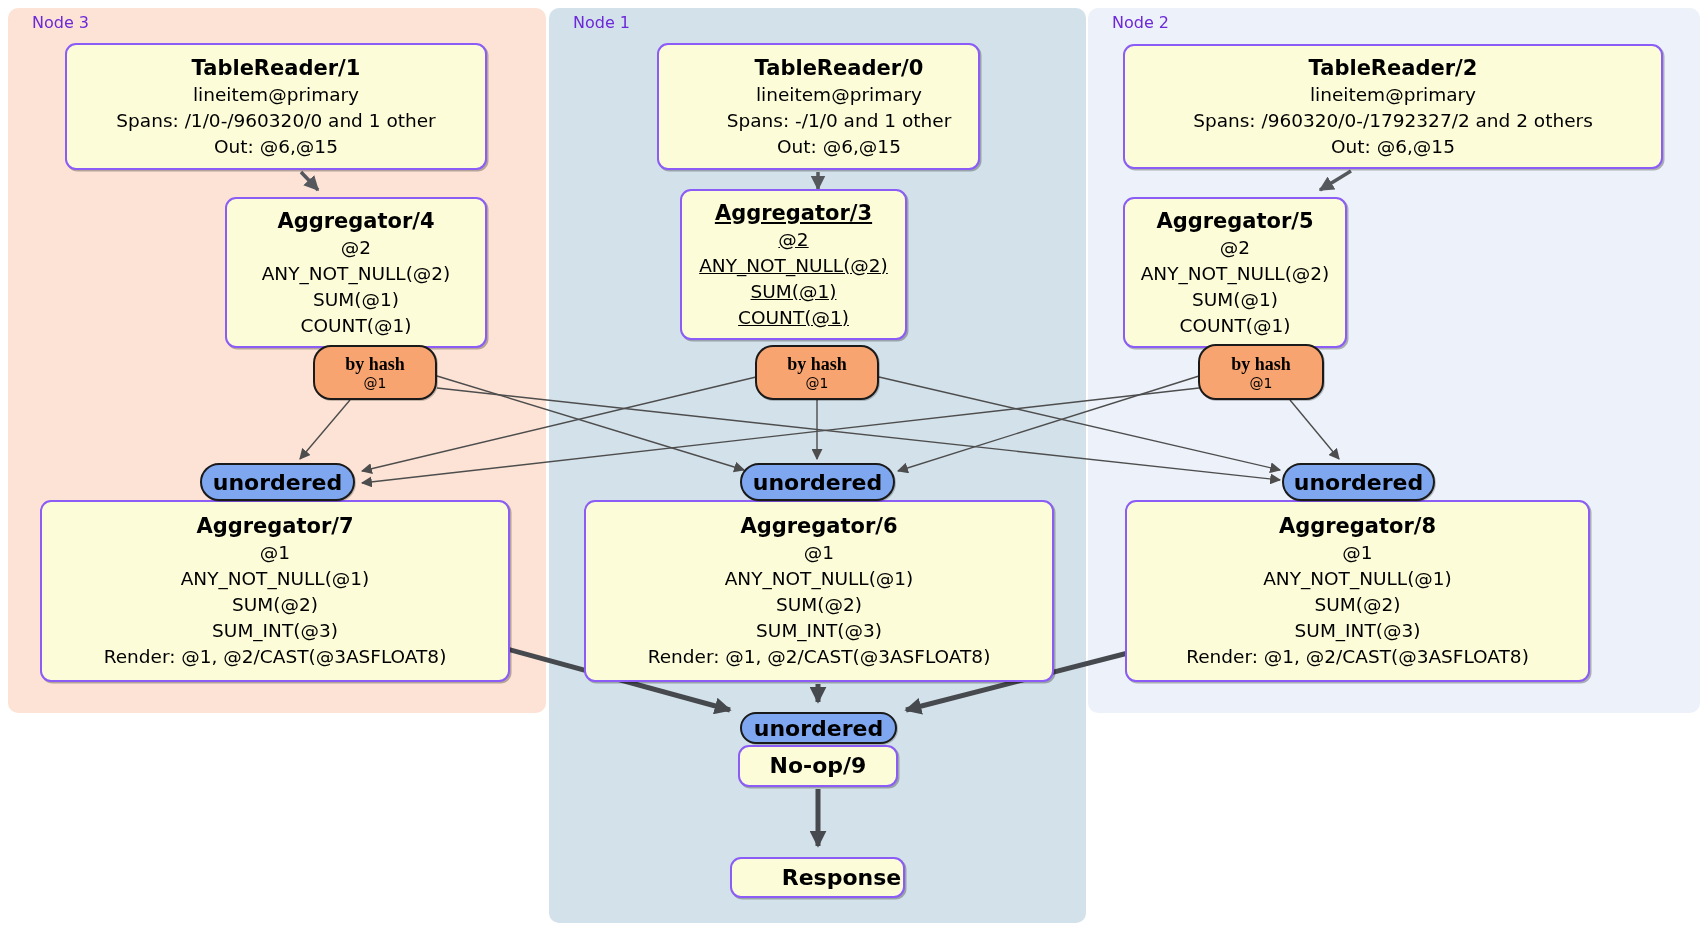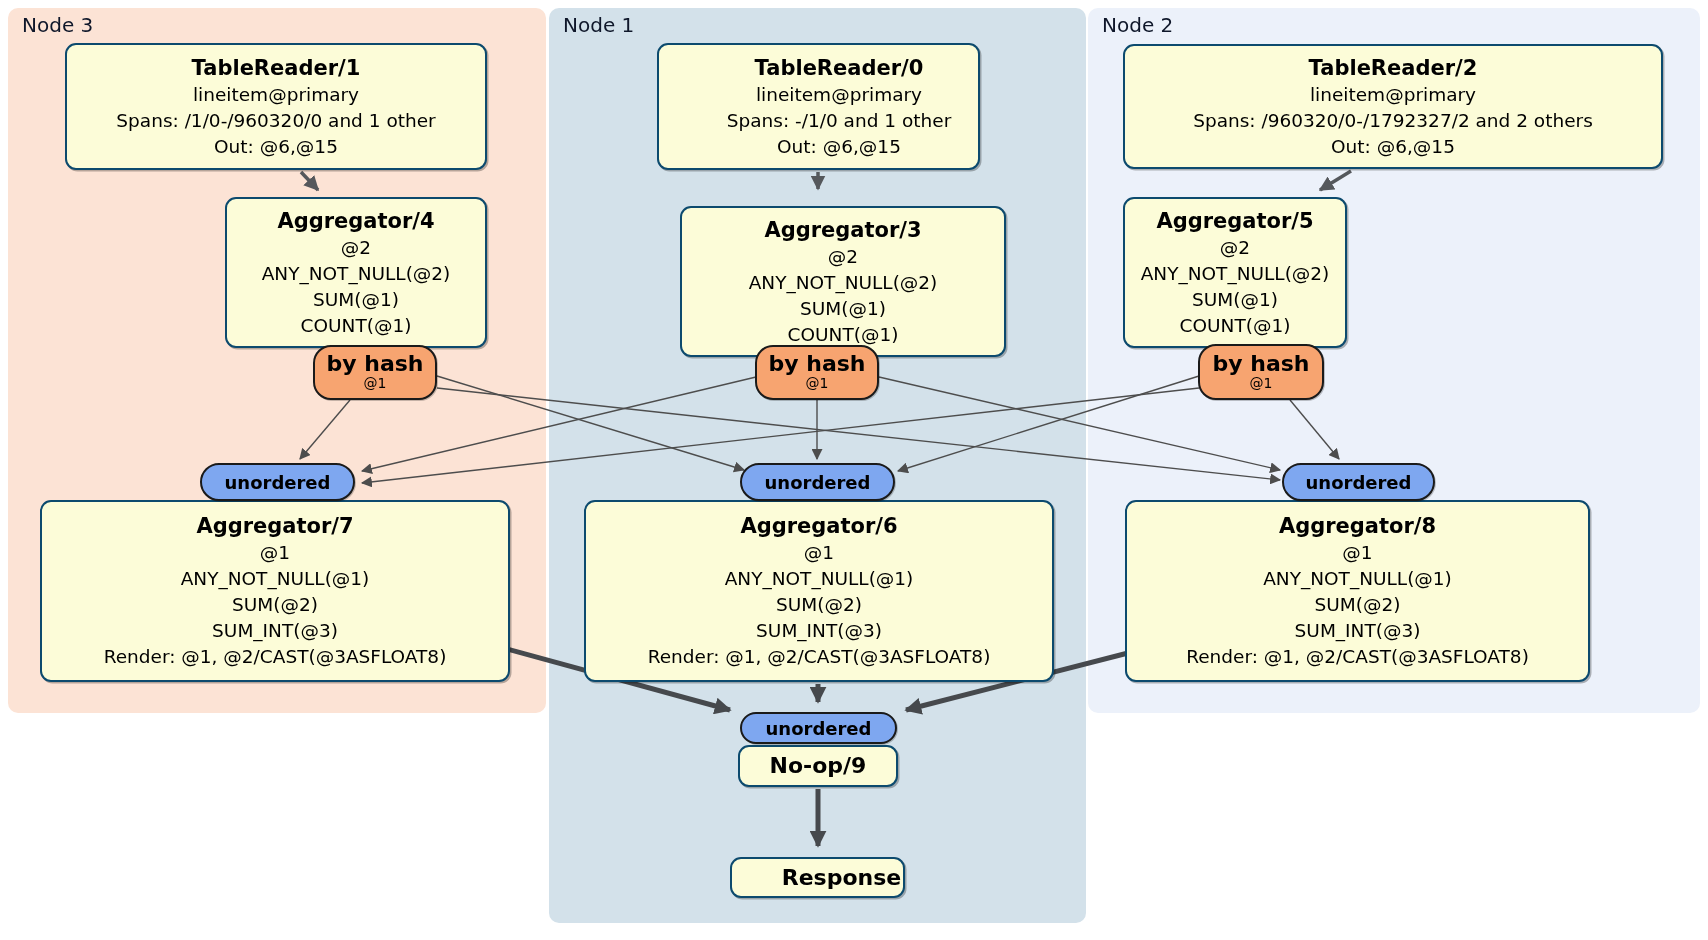--- a/index.html
+++ b/index.html
@@ -2,65 +2,65 @@
 <html><head>
 <meta charset="utf-8">
 <style>
   html,body{margin:0;padding:0;background:#ffffff;}
   #canvas{
     position:relative;width:1708px;height:940px;background:#ffffff;
     font-family:"DejaVu Sans","Liberation Sans",sans-serif;color:#000;
     overflow:hidden;
   }
   .region{position:absolute;border-radius:10px;z-index:0;}
-  .region-label{position:absolute;top:5px;left:14px;font-size:20px;color:#0f172a;}
+  .region-label{position:absolute;top:5px;left:24px;font-size:16px;color:#6d28d9;}
   #region-node3{left:8px;top:8px;width:538px;height:705px;background:#fce3d5;}
   #region-node1{left:549px;top:8px;width:537px;height:915px;background:#d3e1ea;}
   #region-node2{left:1088px;top:8px;width:612px;height:705px;background:#ecf1fa;}
 
   svg#edges{position:absolute;left:0;top:0;z-index:1;}
 
   .box{
-    position:absolute;z-index:2;background:#fcfcd8;border:2px solid #0c4a6e;
+    position:absolute;z-index:2;background:#fcfcd8;border:2px solid #8b5cf6;
     border-radius:11px;text-align:center;box-sizing:border-box;
     box-shadow:1.5px 1.5px 0 rgba(0,0,0,0.28);
     display:flex;flex-direction:column;justify-content:center;
   }
   .box-title{font-size:21px;font-weight:bold;line-height:28px;}
   .box-line{font-size:18.5px;line-height:26px;white-space:nowrap;}
 
   #box-tr1{left:65px;top:43px;width:422px;height:127px;}
   #box-tr0{left:657px;top:43px;width:323px;height:127px;padding-left:41px;}
   #box-tr2{left:1123px;top:44px;width:540px;height:125px;}
   #box-agg4{left:225px;top:197px;width:262px;height:151px;}
-  #box-agg3{left:680px;top:206px;width:326px;height:151px;}
+  #box-agg3{left:680px;top:189px;width:227px;height:151px;text-decoration:underline;}
   #box-agg5{left:1123px;top:197px;width:224px;height:151px;}
   #box-agg7{left:40px;top:500px;width:470px;height:182px;}
   #box-agg6{left:584px;top:500px;width:470px;height:182px;}
   #box-agg8{left:1125px;top:500px;width:465px;height:182px;}
   #box-noop{left:738px;top:745px;width:160px;height:42px;}
   #box-response{left:730px;top:857px;width:175px;height:41px;padding-left:48px;}
   #box-noop .box-title,#box-response .box-title{font-size:22px;}
 
   .router{
     position:absolute;z-index:3;background:#f7a470;border:2px solid #1a1a1a;
     border-radius:18px;text-align:center;box-sizing:border-box;
     display:flex;flex-direction:column;justify-content:center;
     box-shadow:1px 1px 0 rgba(0,0,0,0.22);
   }
-  .router-label{font-size:22px;font-weight:bold;line-height:22px;}
+  .router-label{font-size:18px;font-weight:bold;line-height:22px;font-family:Liberation Serif, serif;}
   .router-detail{font-size:14px;line-height:17px;}
   #router-hash3{left:313px;top:345px;width:124px;height:55px;}
   #router-hash1{left:755px;top:345px;width:124px;height:55px;}
   #router-hash2{left:1198px;top:344px;width:126px;height:56px;}
 
   .sync{
     position:absolute;z-index:3;background:#7ea7f0;border:2px solid #1a1a1a;
     border-radius:19px;text-align:center;box-sizing:border-box;
-    font-size:18px;font-weight:bold;
+    font-size:22px;font-weight:bold;
     display:flex;align-items:center;justify-content:center;
     box-shadow:1px 1px 0 rgba(0,0,0,0.22);
   }
   #sync-3{left:200px;top:463px;width:155px;height:38px;}
   #sync-1{left:740px;top:463px;width:155px;height:38px;}
   #sync-2{left:1282px;top:463px;width:153px;height:38px;}
   #sync-final{left:740px;top:712px;width:157px;height:32px;}
 </style>
 </head>
 <body>

